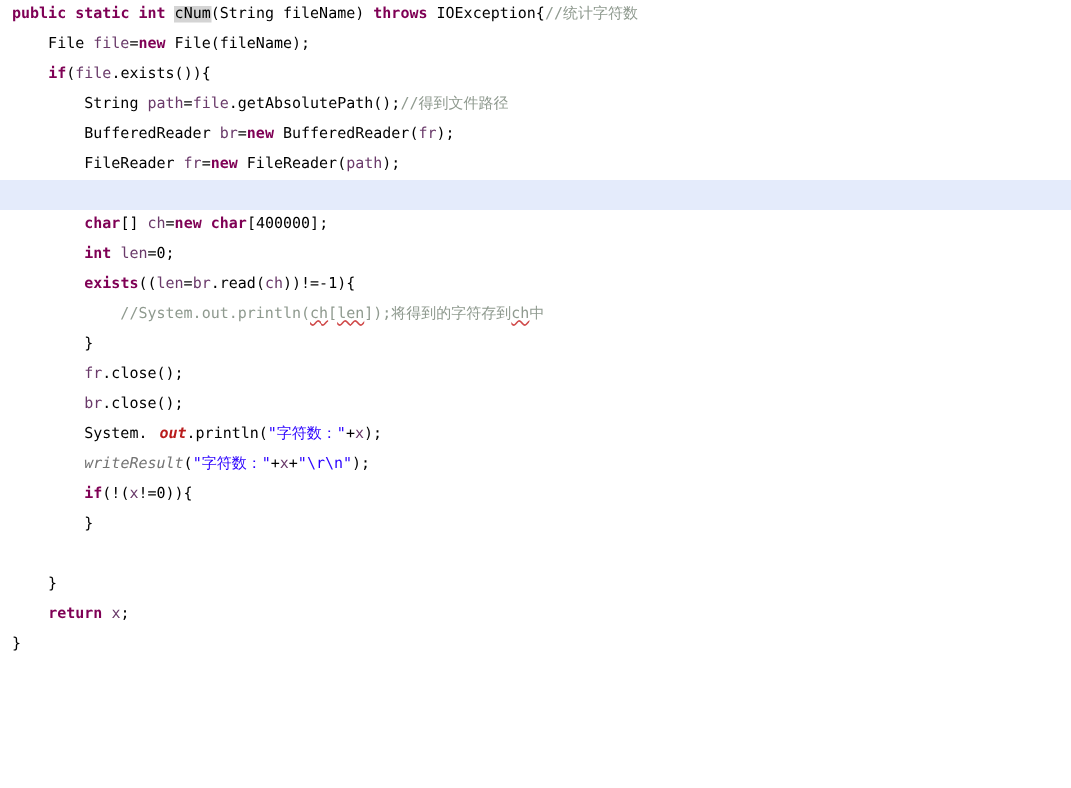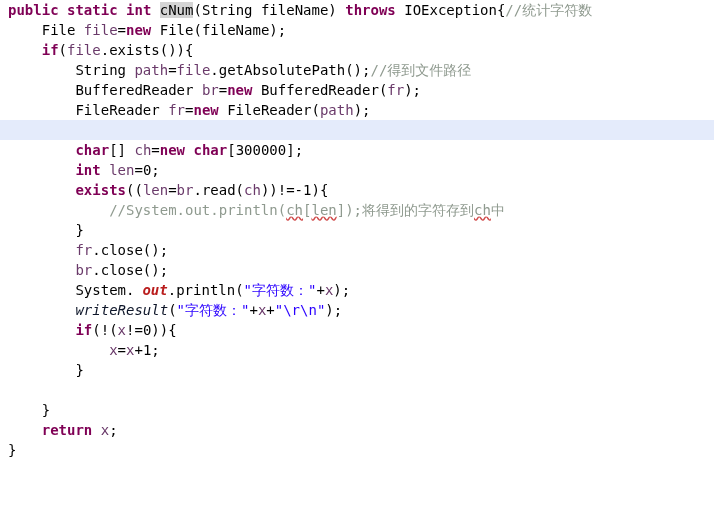--- a/index.html
+++ b/index.html
@@ -16,65 +16,64 @@
   #editor {
     position: relative;
     width: 714px;
     height: 525px;
     background: #ffffff;
     padding: 0;
   }
   .line {
     height: 20px;
     line-height: 20px;
-    font-size: 14px;
+    font-size: 10px;
     white-space: pre;
     padding-left: 8px;
     color: #000000;
     letter-spacing: 0px;
   }
   .line.highlight {
     background: #e4ebfb;
   }
   
   .kw   { color: #7f0055; font-weight: bold; }
   .str  { color: #2a00ff; }
   .cmt  { color: #8f9a8f; }
   .var  { color: #6a3a6a; }
   .fld  { color: #b91c1c; font-weight: bold; font-style: italic; margin-left: 8px; }
-  .mth  { color: #0f172a; font-style: italic; }
+  .mth  { color: #737373; font-style: italic; }
   .occ  { background: #d4d4d4; }
   .sq   { 
     text-decoration: underline wavy #d04a4a;
     text-decoration-skip-ink: none;
   }
   .plain { color: #000000; }
 </style>
 </head>
 <body>
 
 <div id="editor">
   <div id="code-lines">
       <div class="line"><span class="kw">public</span><span class="plain"> </span><span class="kw">static</span><span class="plain"> </span><span class="kw">int</span><span class="plain"> </span><span class="occ">cNum</span><span class="plain">(String fileName) </span><span class="kw">throws</span><span class="plain"> IOException{</span><span class="cmt">//统计字符数</span></div>
       <div class="line"><span class="plain">    File </span><span class="var">file</span><span class="plain">=</span><span class="kw">new</span><span class="plain"> File(fileName);</span></div>
       <div class="line"><span class="plain">    </span><span class="kw">if</span><span class="plain">(</span><span class="var">file</span><span class="plain">.exists()){</span></div>
       <div class="line"><span class="plain">        String </span><span class="var">path</span><span class="plain">=</span><span class="var">file</span><span class="plain">.getAbsolutePath();</span><span class="cmt">//得到文件路径</span></div>
       <div class="line"><span class="plain">        BufferedReader </span><span class="var">br</span><span class="plain">=</span><span class="kw">new</span><span class="plain"> BufferedReader(</span><span class="var">fr</span><span class="plain">);</span></div>
       <div class="line"><span class="plain">        FileReader </span><span class="var">fr</span><span class="plain">=</span><span class="kw">new</span><span class="plain"> FileReader(</span><span class="var">path</span><span class="plain">);</span></div>
       <div class="line highlight">&nbsp;</div>
-      <div class="line"><span class="plain">        </span><span class="kw">char</span><span class="plain">[] </span><span class="var">ch</span><span class="plain">=</span><span class="kw">new</span><span class="plain"> </span><span class="kw">char</span><span class="plain">[300000];</span></div>
+      <div class="line"><span class="plain">        </span><span class="kw">char</span><span class="plain">[] </span><span class="var">ch</span><span class="plain">=</span><span class="kw">new</span><span class="plain"> </span><span class="kw">char</span><span class="plain">[400000];</span></div>
       <div class="line"><span class="plain">        </span><span class="kw">int</span><span class="plain"> </span><span class="var">len</span><span class="plain">=0;</span></div>
       <div class="line"><span class="plain">        </span><span class="kw">exists</span><span class="plain">((</span><span class="var">len</span><span class="plain">=</span><span class="var">br</span><span class="plain">.read(</span><span class="var">ch</span><span class="plain">))!=-1){</span></div>
       <div class="line"><span class="cmt">            //System.out.println(</span><span class="cmt sq">ch</span><span class="cmt">[</span><span class="cmt sq">len</span><span class="cmt">]);</span><span class="cmt">将得到的字符存到</span><span class="cmt sq">ch</span><span class="cmt">中</span></div>
       <div class="line"><span class="plain">        }</span></div>
       <div class="line"><span class="plain">        </span><span class="var">fr</span><span class="plain">.close();</span></div>
       <div class="line"><span class="plain">        </span><span class="var">br</span><span class="plain">.close();</span></div>
       <div class="line"><span class="plain">        System.</span><span class="fld">out</span><span class="plain">.println(</span><span class="str">"字符数："</span><span class="plain">+</span><span class="var">x</span><span class="plain">);</span></div>
       <div class="line"><span class="plain">        </span><span class="mth">writeResult</span><span class="plain">(</span><span class="str">"字符数："</span><span class="plain">+</span><span class="var">x</span><span class="plain">+</span><span class="str">"\r\n"</span><span class="plain">);</span></div>
       <div class="line"><span class="plain">        </span><span class="kw">if</span><span class="plain">(!(</span><span class="var">x</span><span class="plain">!=0)){</span></div>
-      <div class="line"><span class="plain">            </span><span class="var">x</span><span class="plain">=</span><span class="var">x</span><span class="plain">+1;</span></div>
       <div class="line"><span class="plain">        }</span></div>
       <div class="line">&nbsp;</div>
       <div class="line"><span class="plain">    }</span></div>
       <div class="line"><span class="plain">    </span><span class="kw">return</span><span class="plain"> </span><span class="var">x</span><span class="plain">;</span></div>
       <div class="line"><span class="plain">}</span></div>
     </div>
 </div>
 
 </body></html>

